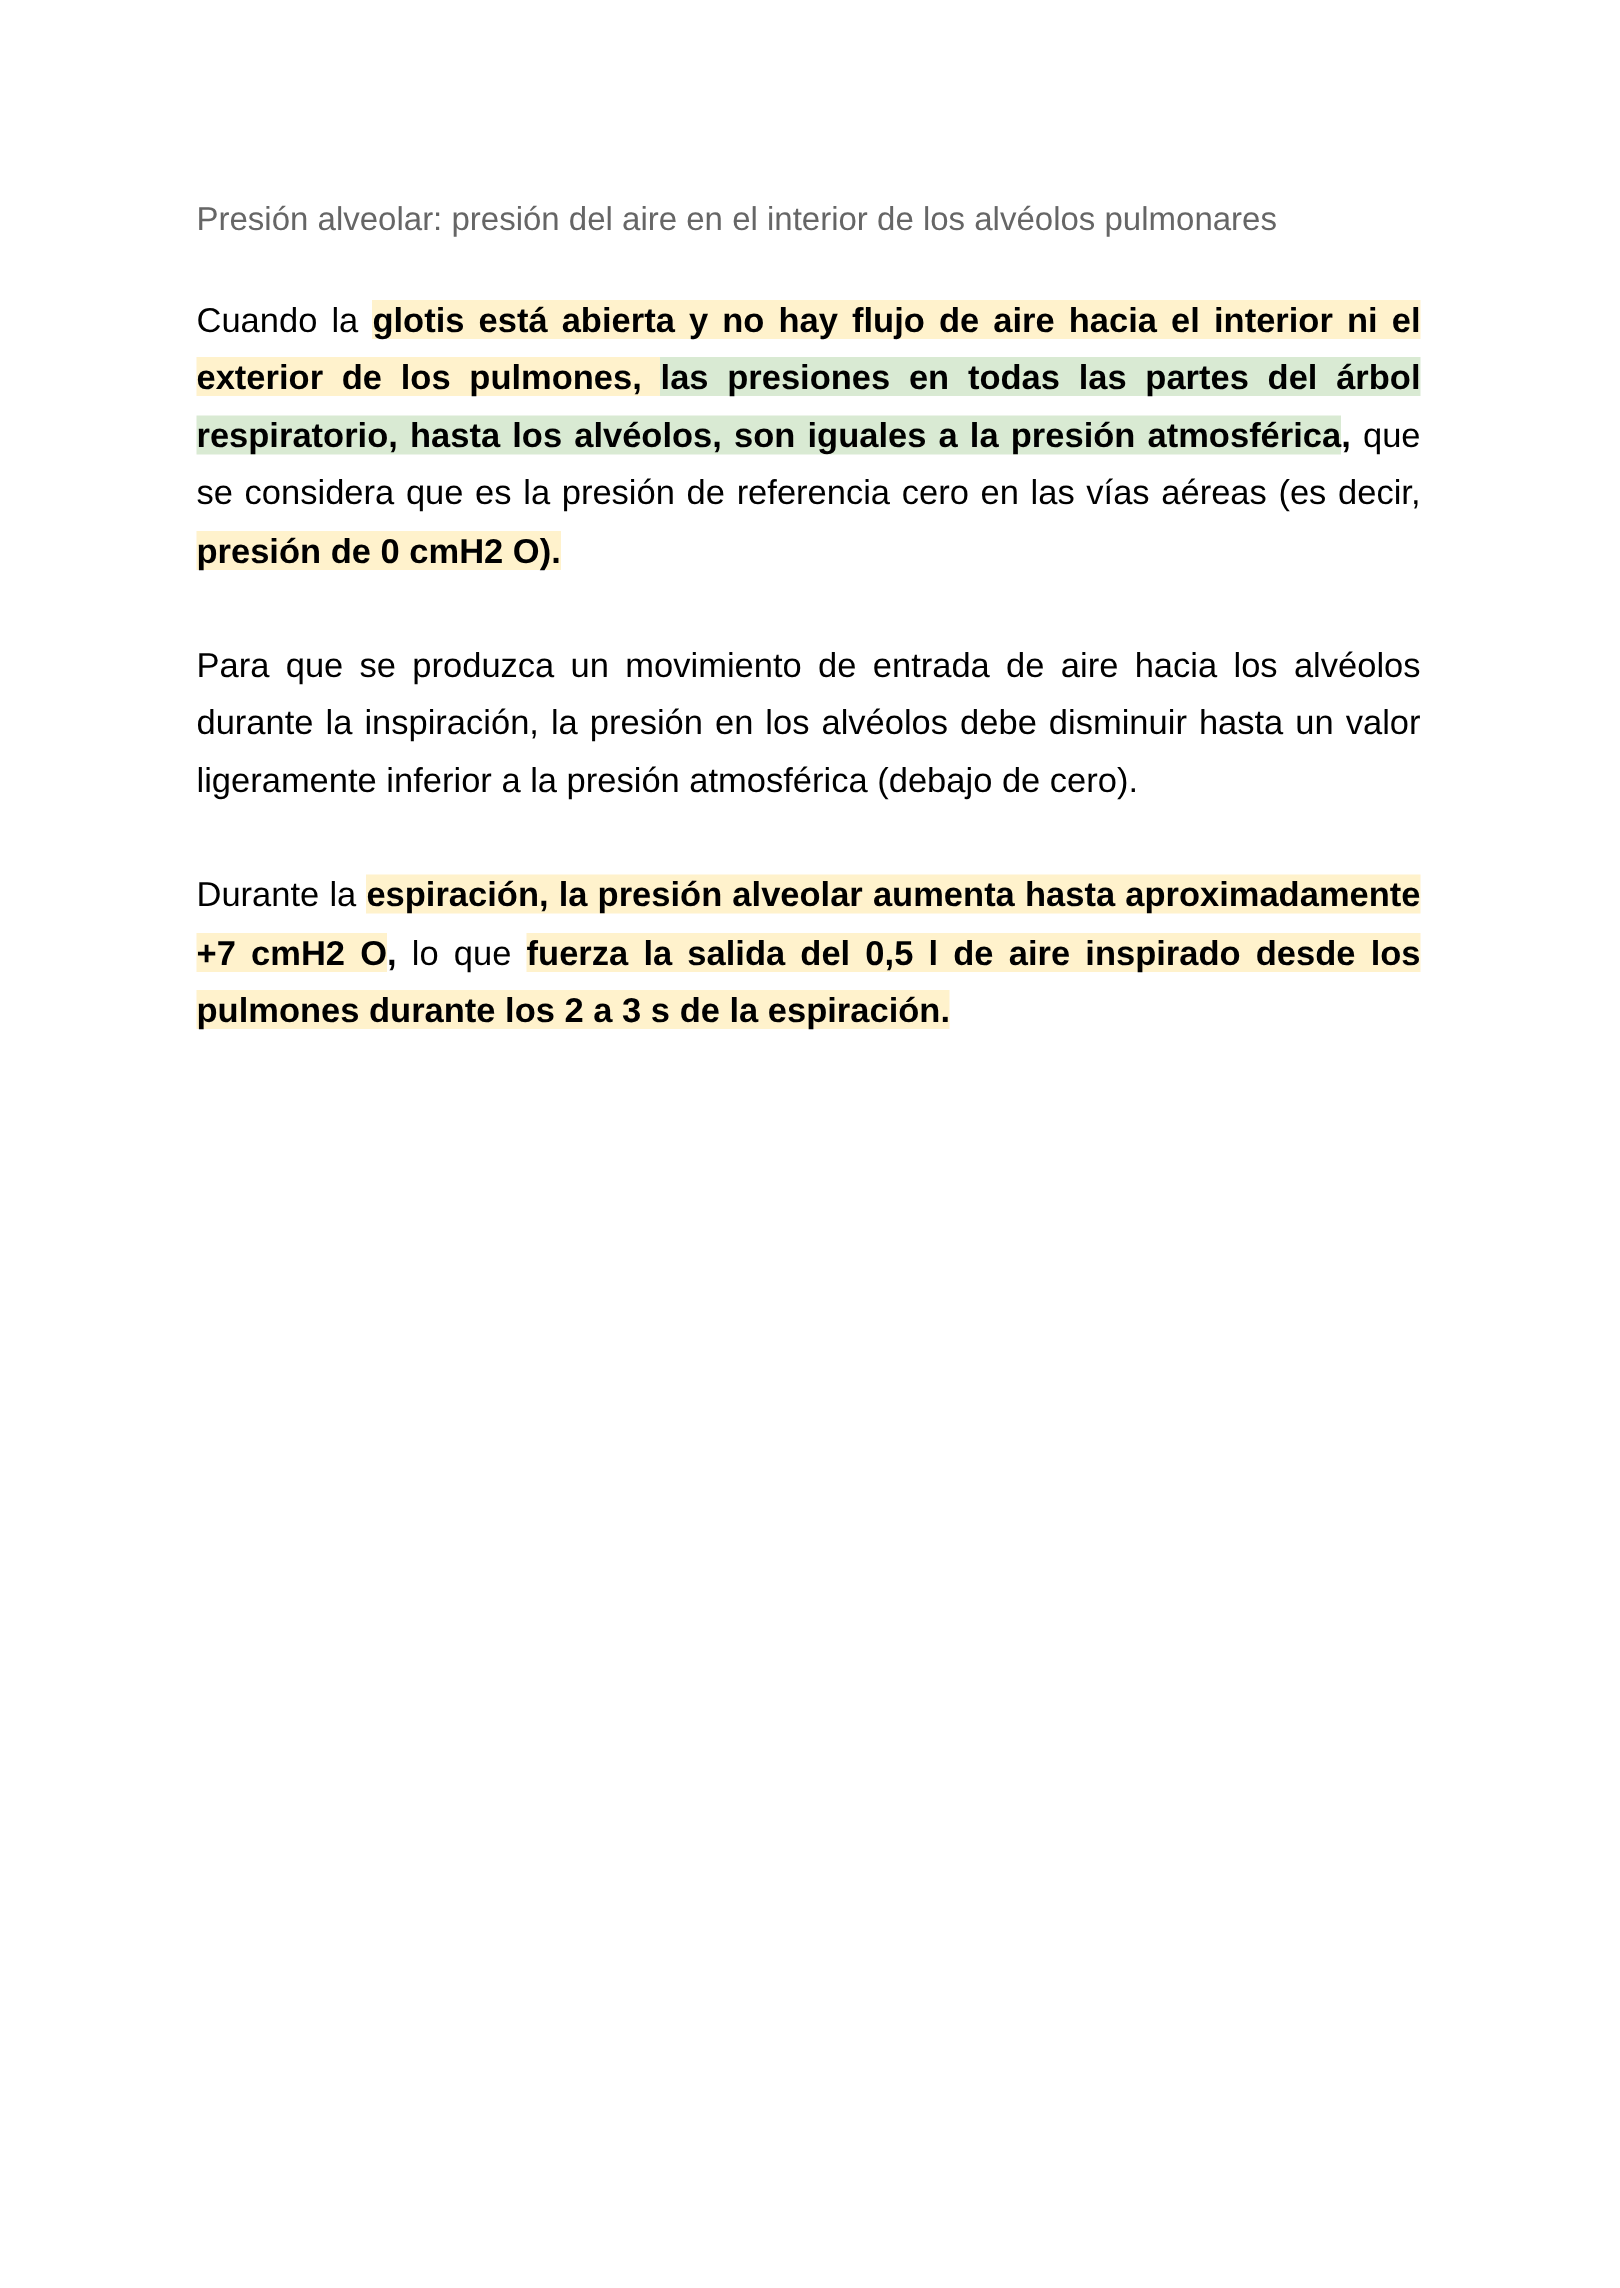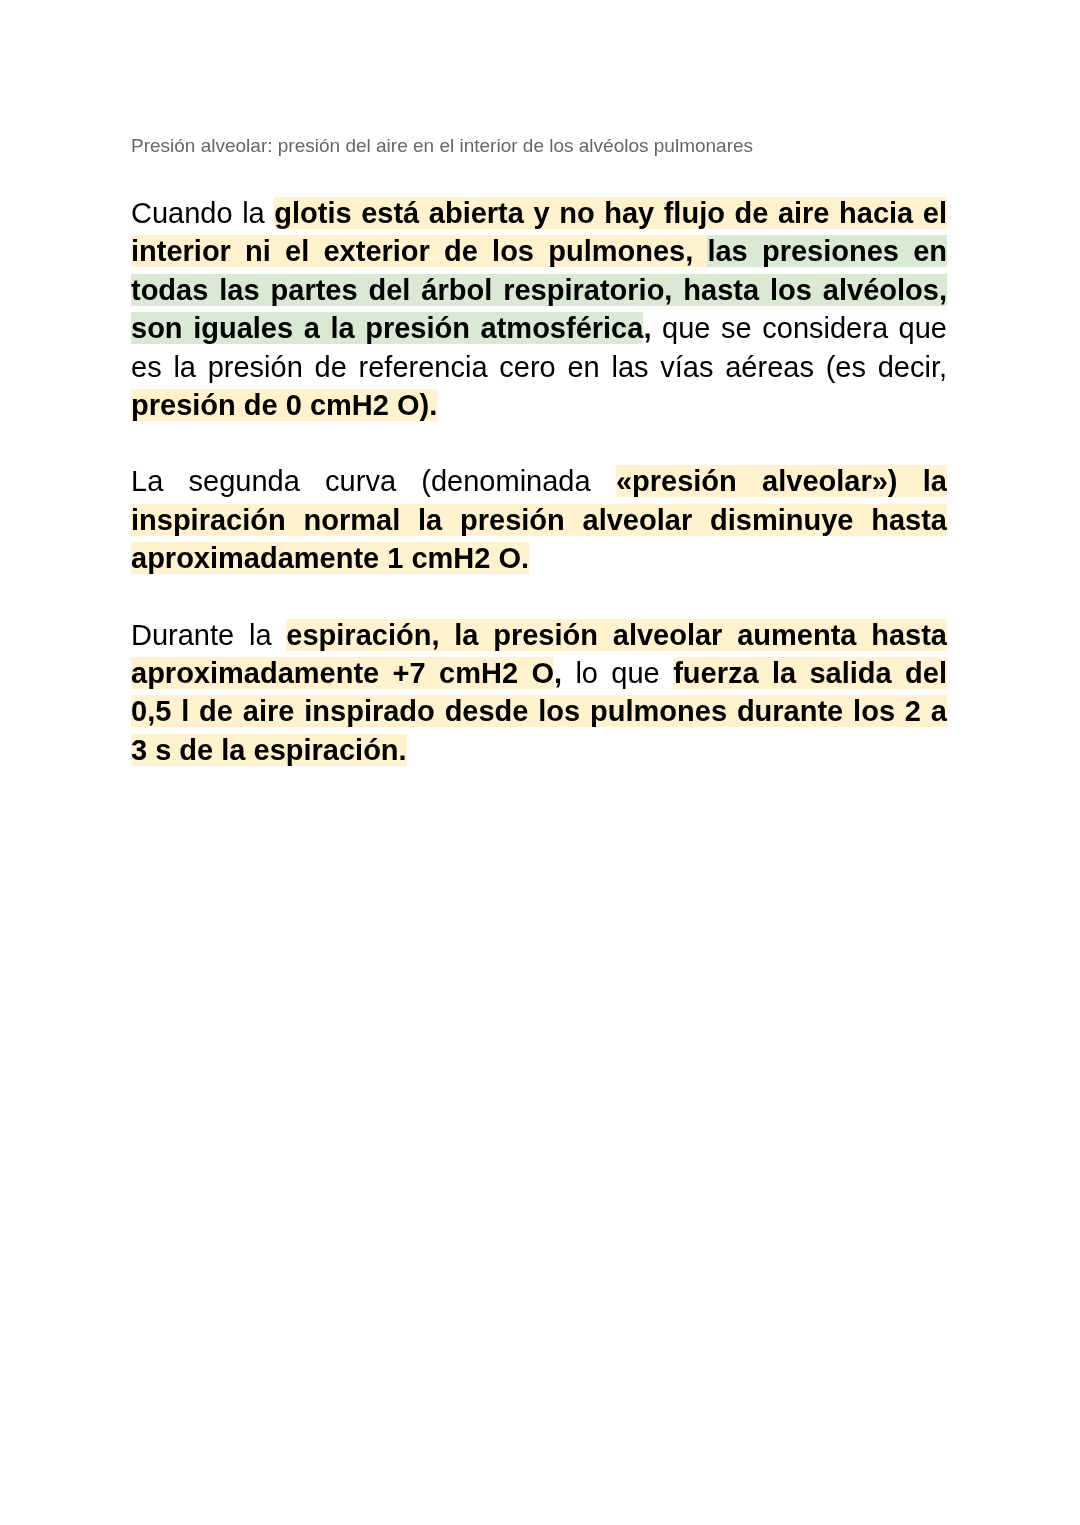--- a/index.html
+++ b/index.html
@@ -1,35 +1,35 @@
 <!DOCTYPE html>
 <html><head>
 <meta charset="utf-8">
 <style>
   html, body { margin: 0; padding: 0; background: #ffffff; }
   body { width: 1080px; height: 1525px; position: relative; overflow: hidden; font-family: "Liberation Sans", sans-serif; }
   .page { position: absolute; left: 131px; top: 128px; width: 816px; }
-  .subtitle { color: #666666; font-size: 19px; line-height: 36px; text-align: justify; margin: 0 0 30px 0; }
-  .para { color: #000000; font-size: 29px; line-height: 38.4px; text-align: justify; margin: 0 0 38px 0; }
+  .subtitle { color: #666666; font-size: 22px; line-height: 36px; text-align: justify; margin: 0 0 30px 0; }
+  .para { color: #000000; font-size: 23px; line-height: 38.4px; text-align: justify; margin: 0 0 38px 0; }
   .seg-y { background: #fff2cc; }
   .seg-g { background: #d9ead3; }
   .b { font-weight: bold; }
 </style>
 </head>
 <body>
 
 <div class="page">
   <p class="subtitle">Presión alveolar: presión del aire en el interior de los alvéolos pulmonares</p>
 
   <p class="para">
     <span>Cuando la </span><span class="b seg-y">glotis está abierta y no hay flujo de aire hacia el interior ni el exterior de los pulmones, </span><span class="b seg-g">las presiones en todas las partes del árbol respiratorio, hasta los alvéolos, son iguales a la presión atmosférica</span><span class="b">,</span><span> que se considera que es la presión de referencia cero en las vías aéreas (es decir, </span><span class="b seg-y">presión de 0 cmH2 O).</span>
   </p>
 
+  <p class="para">
+    <span>Para que se produzca un movimiento de entrada de aire hacia los alvéolos durante la inspiración, la presión en los alvéolos debe disminuir hasta un valor ligeramente inferior a la presión atmosférica (debajo de cero).</span>
+  </p>
 
-  <p class="para">
-    <span>La segunda curva (denominada </span><span class="b seg-y">«presión alveolar») la inspiración normal la presión alveolar disminuye hasta aproximadamente 1 cmH2 O.</span>
-  </p>
 
 
   <p class="para">
     <span>Durante la </span><span class="b seg-y">espiración, la presión alveolar aumenta hasta aproximadamente +7 cmH2 O</span><span class="b">,</span><span> lo que </span><span class="b seg-y">fuerza la salida del 0,5 l de aire inspirado desde los pulmones durante los 2 a 3 s de la espiración.</span>
   </p>
 </div>
 
 </body></html>

